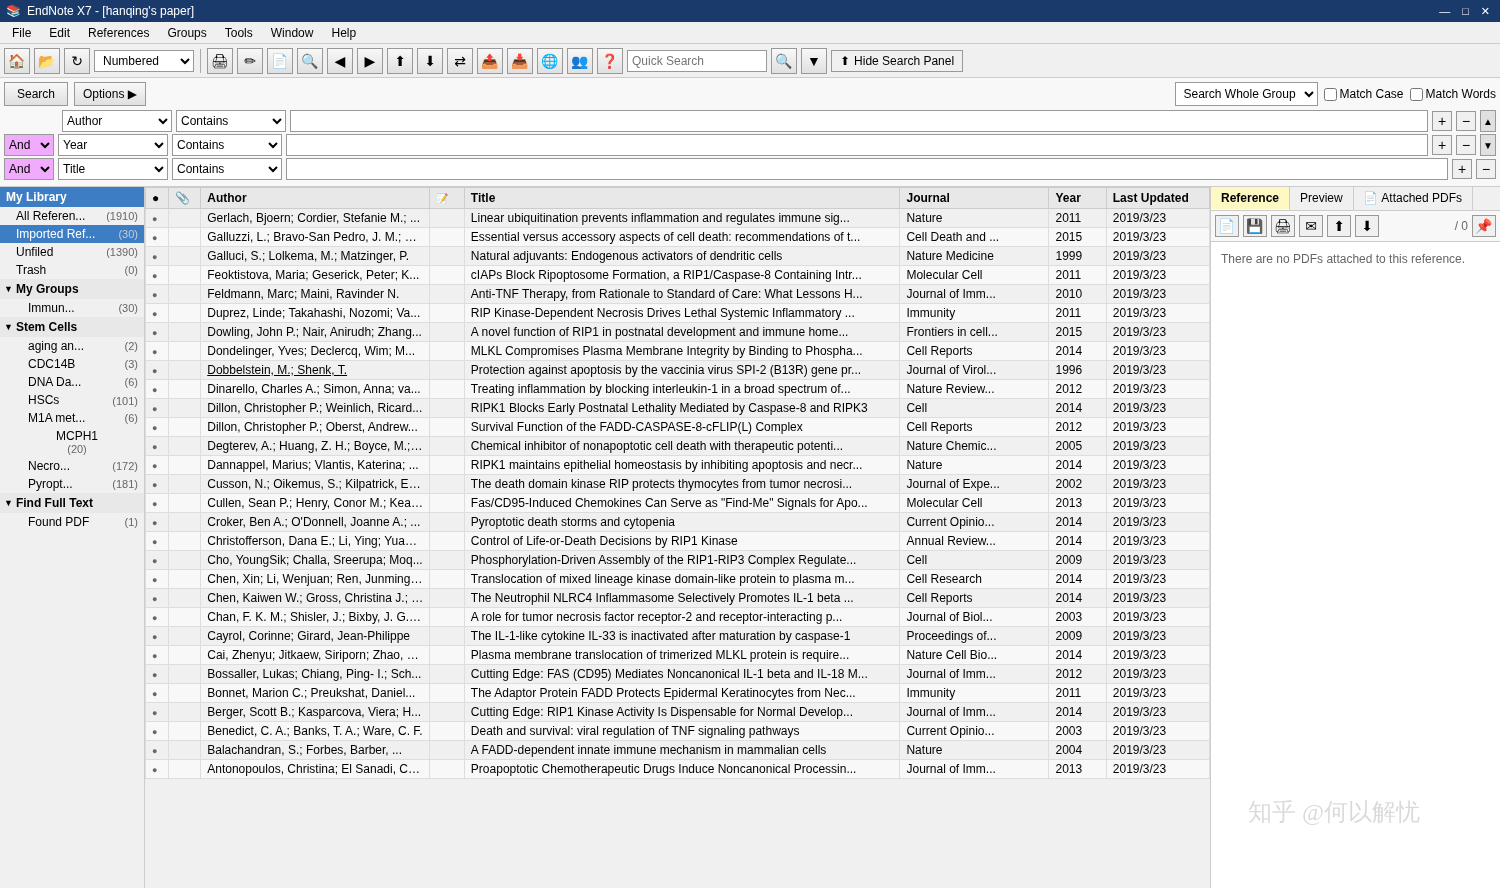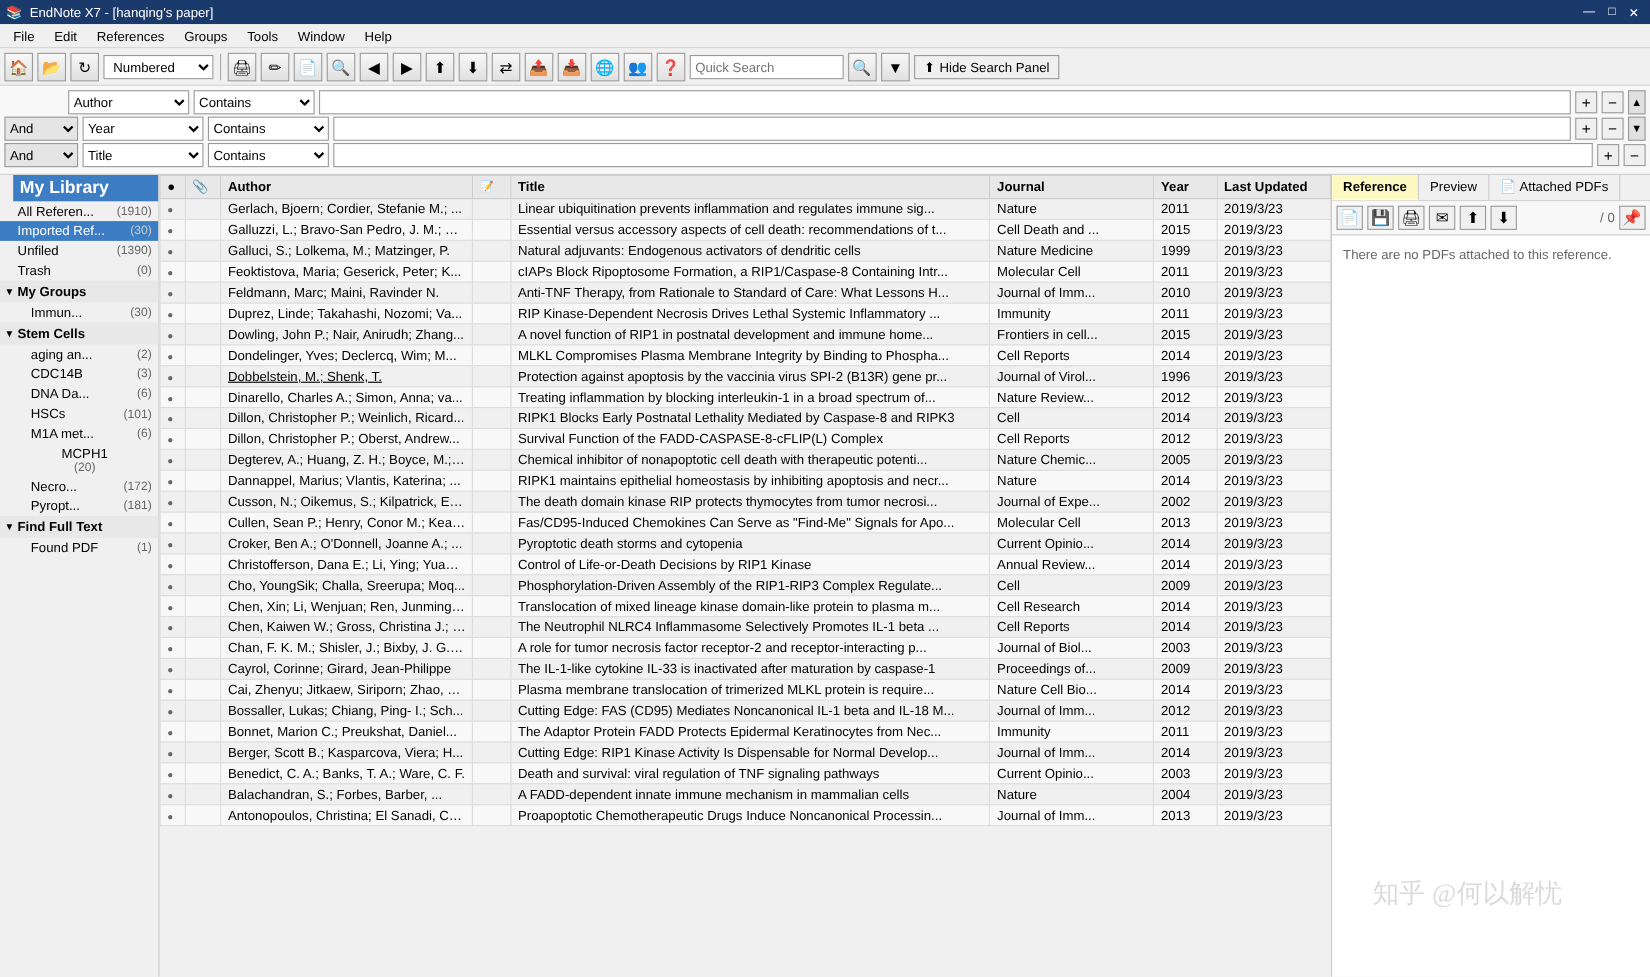--- a/index.html
+++ b/index.html
@@ -80,23 +80,22 @@
       width: 145px;
       background: #f0f0f0;
       border-right: 1px solid #ccc;
       overflow-y: auto;
       flex-shrink: 0;
     }
     .sidebar-header {
       background: #3c7dc4;
       color: white;
       padding: 3px 6px;
-      font-size: 16px;
+      font-size: 12px;
       font-weight: bold;
-      margin-left: 12px;
     }
     .sidebar-item {
       padding: 2px 6px 2px 16px;
       cursor: pointer;
       display: flex;
       justify-content: space-between;
       align-items: center;
       font-size: 12px;
     }
     .sidebar-item.selected { background: #3c7dc4; color: white; }
@@ -152,23 +151,23 @@
     }
     .search-row {
       display: flex;
       align-items: center;
       gap: 4px;
       margin-bottom: 2px;
     }
     .search-logic-select {
       height: 22px;
       border: 1px solid #999;
-      background: #e5e5e5;
-      font-size: 12px;
-      width: 67px;
+      background: #f0abfc;
+      font-size: 12px;
+      width: 50px;
     }
     .search-field-select {
       height: 22px;
       border: 1px solid #999;
       background: white;
       font-size: 12px;
       width: 110px;
     }
     .search-cond-select {
       height: 22px;
@@ -381,20 +380,37 @@
   <input class="toolbar-search" type="text" placeholder="Quick Search" style="">
   <button class="toolbar-btn">🔍</button>
   <button class="toolbar-btn">▼</button>
   <button class="hide-search-btn">
     <span>⬆</span>
     <span>Hide Search Panel</span>
   </button>
 </div>
 
 <div class="search-panel">
+  <div class="search-top">
+    <button class="search-btn">Search</button>
+    <button class="options-btn">Options ▶</button>
+    <div style="margin-left:auto;display:flex;align-items:center;gap:6px;">
+      <select class="search-group-select">
+        <option>Search Whole Group</option>
+      </select>
+      <label style="display:flex;align-items:center;gap:3px;">
+        <input type="checkbox" style="">
+        <span>Match Case</span>
+      </label>
+      <label style="display:flex;align-items:center;gap:3px;">
+        <input type="checkbox" style="">
+        <span>Match Words</span>
+      </label>
+    </div>
+  </div>
 
   <div class="search-row">
     <div style="width:54px;"></div>
     <select class="search-field-select">
       <option>Author</option>
     </select>
     <select class="search-cond-select">
       <option>Contains</option>
     </select>
     <input class="search-text-input" type="text" value="" style="">

